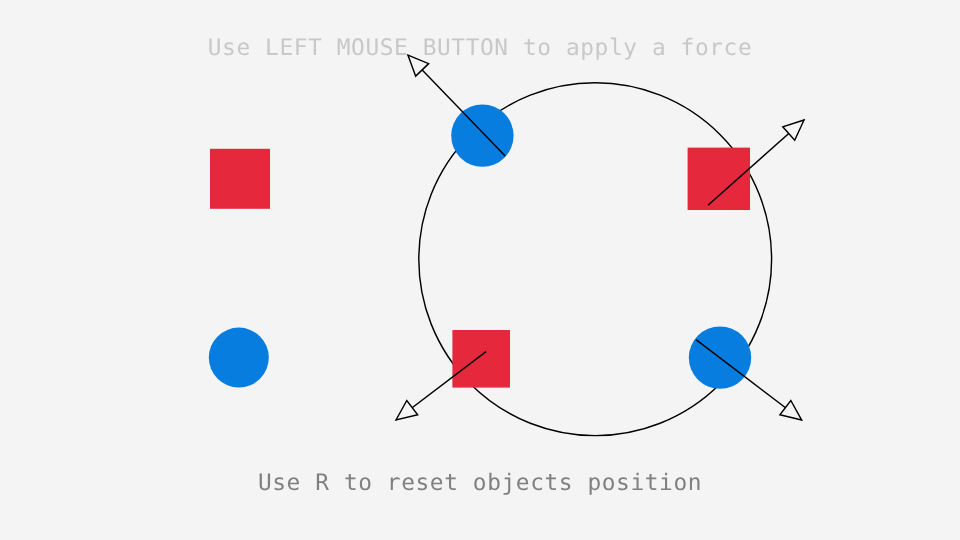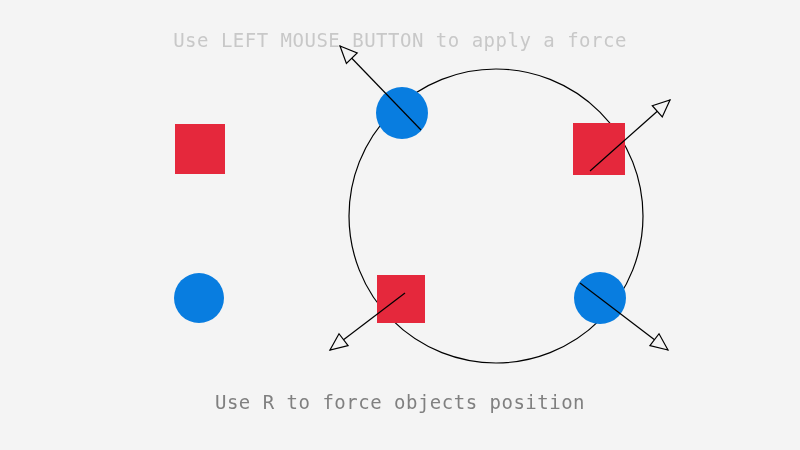--- a/index.html
+++ b/index.html
@@ -73,15 +73,15 @@
         </g>
         <g>
           <line x1="580" y1="283" x2="668" y2="350" stroke="#000000" stroke-width="1.2"></line>
           <polygon points="668,350 649.9308524317133,345.66919105068337 659.0174140059581,333.7346027143619" fill="#f4f4f4" stroke="#000000" stroke-width="1.2" stroke-linejoin="miter"></polygon>
         </g>
       </g>
   </svg>
 
   <div class="hint" id="hint-top">Use LEFT MOUSE BUTTON to apply a force</div>
 
-  <div class="hint" id="hint-bottom">Use R to force objects position</div>
+  <div class="hint" id="hint-bottom">Use R to reset objects position</div>
 
 </div>
 
 </body></html>

